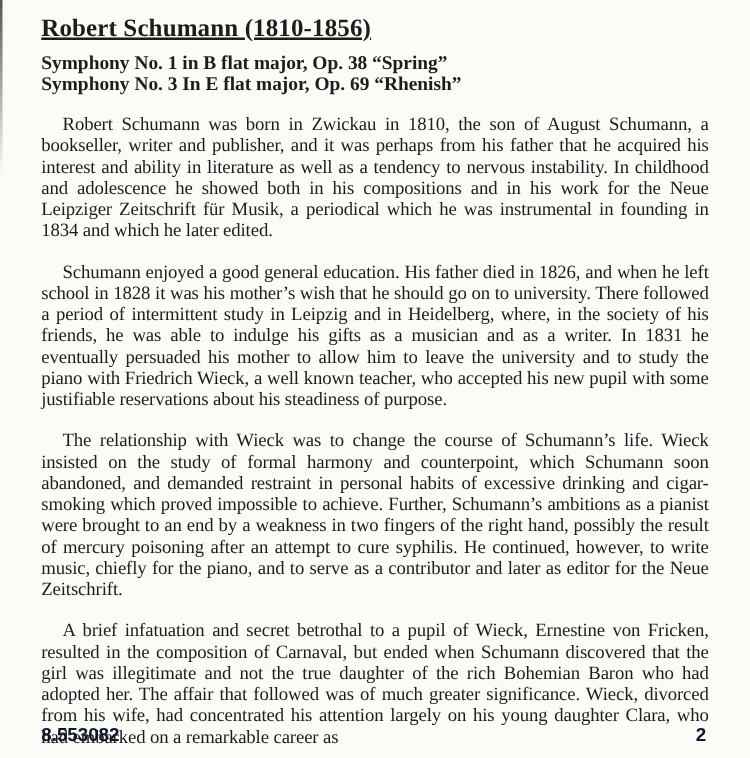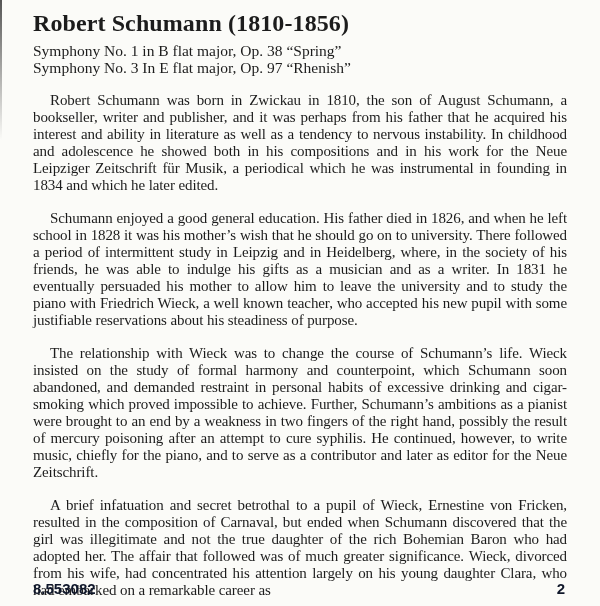--- a/index.html
+++ b/index.html
@@ -29,29 +29,30 @@
     top: 0;
     width: 2px;
     height: 140px;
     background: linear-gradient(to bottom, rgba(30,30,30,0.75), rgba(30,30,30,0));
     pointer-events: none;
   }
   header {
     margin: 0 0 13px 0;
   }
   .title {
-    font-size: 24px;
+    font-size: 20px;
     font-weight: bold;
     line-height: 22px;
     margin: 0 0 8px 0;
     letter-spacing: 0.1px;
+    text-decoration: underline;
   }
   .work-title {
     font-size: 15.5px;
-    font-weight: normal;
+    font-weight: bold;
     line-height: 17px;
     margin: 0;
   }
   .body-text p {
     font-size: 15px;
     line-height: 17px;
     text-align: justify;
     text-indent: 17px;
     margin: 16px 0 5px 0;
     letter-spacing: -0.1px;
@@ -75,21 +76,21 @@
 </style>
 </head>
 <body style="--page-bg: #fbfbf8; --ink: #1c1c1c;">
 
 <div class="page">
   <div class="scan-edge"></div>
 
   <header>
     <h1 class="title">Robert Schumann (1810-1856)</h1>
     <h2 class="work-title">Symphony No. 1 in B flat major, Op. 38 “Spring”</h2>
-    <h2 class="work-title">Symphony No. 3 In E flat major, Op. 97 “Rhenish”</h2>
+    <h2 class="work-title">Symphony No. 3 In E flat major, Op. 69 “Rhenish”</h2>
   </header>
 
   <main class="body-text">
     <p>Robert Schumann was born in Zwickau in 1810, the son of August Schumann, a bookseller, writer and publisher, and it was perhaps from his father that he acquired his interest and ability in literature as well as a tendency to nervous instability.  In childhood and adolescence he showed both in his compositions and in his work for the Neue Leipziger Zeitschrift für Musik, a periodical which he was instrumental in founding in 1834 and which he later edited.</p>
     <p>Schumann enjoyed a good general education.  His father died in 1826, and when he left school in 1828 it was his mother’s wish that he should go on to university. There followed a period of intermittent study in Leipzig and in Heidelberg, where, in the society of his friends, he was able to indulge his gifts as a musician and as a writer.  In 1831 he eventually persuaded his mother to allow him to leave the university and to study the piano with Friedrich Wieck, a well known teacher, who accepted his new pupil with some justifiable reservations about his steadiness of purpose.</p>
     <p>The relationship with Wieck was to change the course of Schumann’s life.  Wieck insisted on the study of formal harmony and counterpoint, which Schumann soon abandoned, and demanded restraint in personal habits of excessive drinking and cigar-smoking which proved impossible to achieve.  Further, Schumann’s ambitions as a pianist were brought to an end by a weakness in two fingers of the right hand, possibly the result of mercury poisoning after an attempt to cure syphilis.  He continued, however, to write music, chiefly for the piano, and to serve as a contributor and later as editor for the Neue Zeitschrift.</p>
     <p>A brief infatuation and secret betrothal to a pupil of Wieck, Ernestine von Fricken, resulted in the composition of Carnaval, but ended when Schumann discovered that the girl was illegitimate and not the true daughter of the rich Bohemian Baron who had adopted her.  The affair that followed was of much greater significance.  Wieck, divorced from his wife, had concentrated his attention largely on his young daughter Clara, who had embarked on a remarkable career as</p>
   </main>
 
   <footer>

